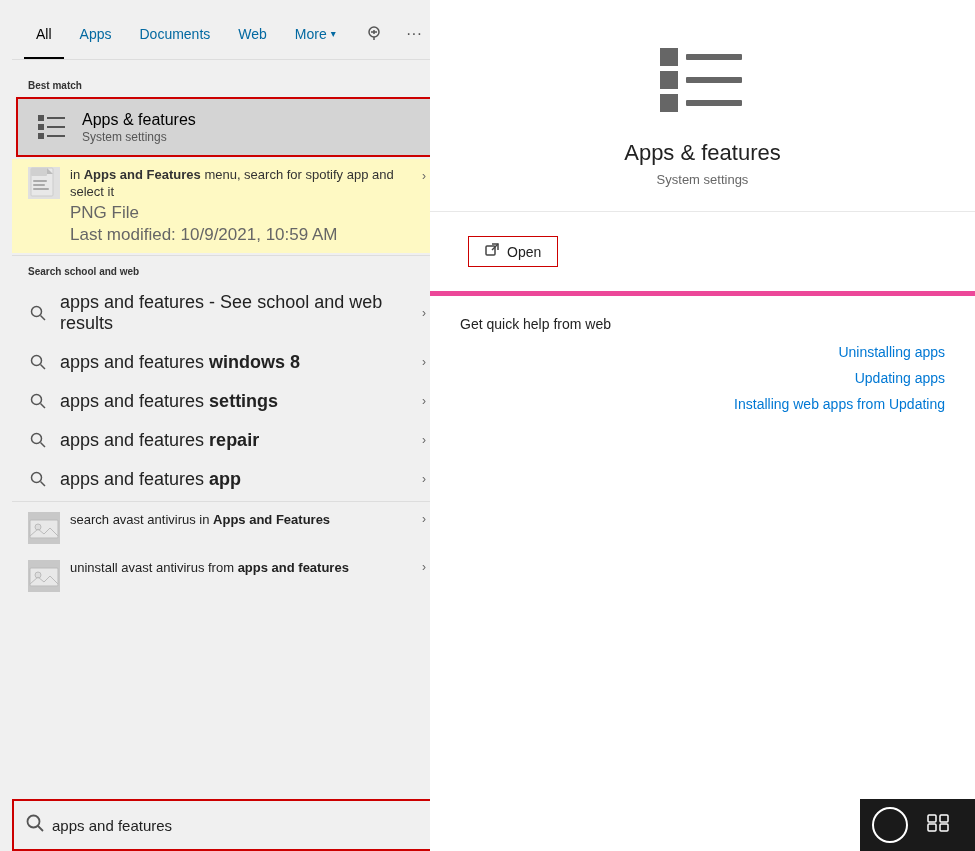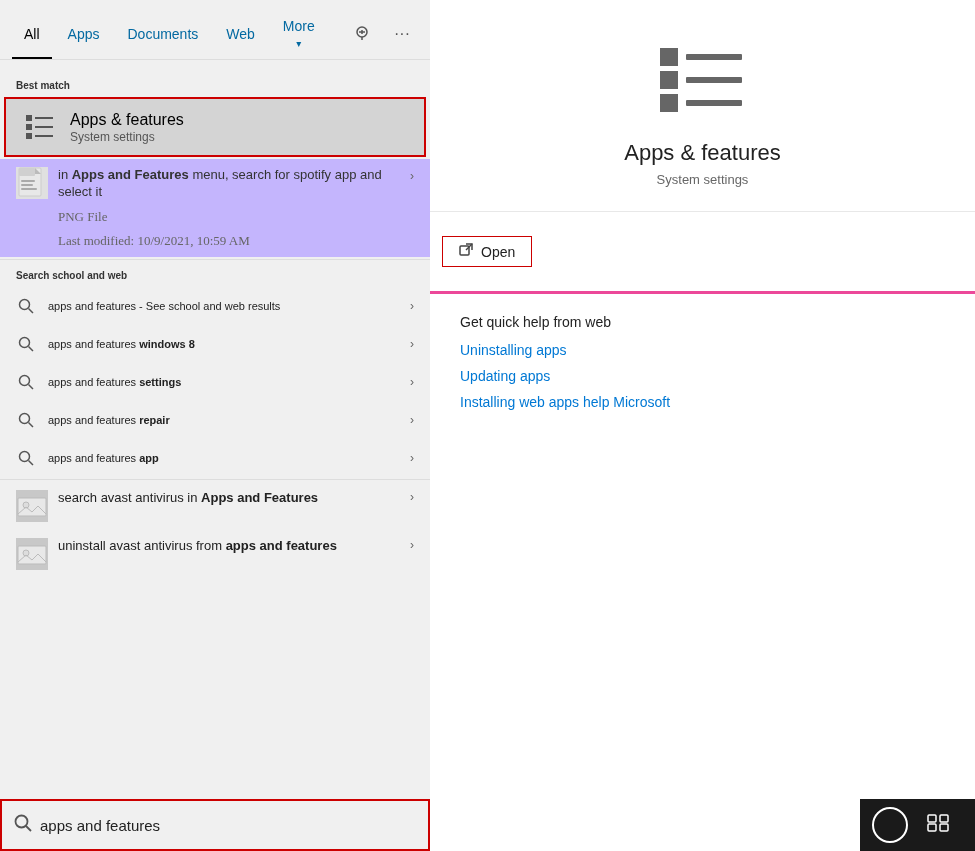--- a/index.html
+++ b/index.html
@@ -9,21 +9,21 @@
       font-family: 'Segoe UI', Arial, sans-serif;
       background: #f0f0f0;
       overflow: hidden;
       position: relative;
     }
 
     
     .search-panel {
       position: absolute;
       top: 0;
-      left: 0;
+      left: 12px;
       width: 430px;
       height: 851px;
       background: #f0f0f0;
       display: flex;
       flex-direction: column;
     }
 
     
     .tabs {
       display: flex;
@@ -51,21 +51,20 @@
       bottom: -9px;
       left: 0;
       right: 0;
       height: 2px;
       background: #000;
     }
     .tab-more {
       display: flex;
       align-items: center;
       gap: 4px;
-      flex-direction: column;
     }
     .tab-more .chevron {
       font-size: 10px;
     }
     .tabs-right {
       margin-left: auto;
       display: flex;
       gap: 8px;
       align-items: center;
     }
@@ -127,39 +126,39 @@
       font-size: 12px;
       color: #555;
     }
 
     
     .file-result {
       display: flex;
       align-items: flex-start;
       padding: 8px 16px;
       cursor: pointer;
-      background: #c4b5fd;
+      background: #fef9c3;
     }
     .file-icon {
       width: 32px;
       height: 32px;
       background: #e0e0e0;
       display: flex;
       align-items: center;
       justify-content: center;
       margin-right: 10px;
       flex-shrink: 0;
       font-size: 10px;
       color: #666;
       font-weight: bold;
     }
     .file-text { flex: 1; font-size: 13px; }
     .file-title { font-size: 13px; color: #333; line-height: 1.3; }
     .file-title strong { font-weight: 700; }
-    .file-meta { font-size: 13px; color: #666; margin-top: 8px; font-family: Liberation Serif, serif; }
+    .file-meta { font-size: 17px; color: #666; margin-top: 2px; }
     .file-arrow {
       display: flex;
       align-items: center;
       color: #666;
       font-size: 12px;
       margin-left: 4px;
       margin-top: 2px;
     }
     .web-item {
       display: flex;
@@ -173,21 +172,21 @@
       display: flex;
       align-items: center;
       justify-content: center;
       margin-right: 12px;
       flex-shrink: 0;
       color: #555;
       font-size: 14px;
     }
     .web-item-text {
       flex: 1;
-      font-size: 11px;
+      font-size: 18px;
       color: #222;
     }
     .web-item-text strong { font-weight: 700; }
     .web-item-arrow {
       color: #666;
       font-size: 12px;
     }
 
     
     .photos-item {
@@ -272,22 +271,22 @@
       text-align: center;
     }
     .app-detail-subtitle {
       font-size: 13px;
       color: #666;
       text-align: center;
     }
 
     
     .open-btn-area {
-      padding: 24px 12px;
-      border-bottom: 3px solid #ec4899;
+      padding: 24px 38px;
+      border-bottom: 5px solid #ec4899;
     }
     .open-btn {
       display: inline-flex;
       align-items: center;
       gap: 8px;
       padding: 6px 16px;
       border: 1px solid #cc0000;
       background: #fff;
       font-size: 14px;
       cursor: pointer;
@@ -306,20 +305,21 @@
       color: #222;
       margin-bottom: 12px;
     }
     .quick-help-link {
       display: block;
       font-size: 14px;
       color: #0078d4;
       text-decoration: none;
       margin-bottom: 10px;
       cursor: pointer;
+      text-align: right;
     }
 
     
     .taskbar {
       position: absolute;
       bottom: 0;
       left: 430px;
       width: 545px;
       height: 52px;
       background: #1a1a1a;
@@ -569,21 +569,21 @@
         </svg>
       </span>
       <span>Open</span>
     </button>
   </div>
 
   <div class="quick-help-section">
     <div class="quick-help-title">Get quick help from web</div>
     <a class="quick-help-link">Uninstalling apps</a>
     <a class="quick-help-link">Updating apps</a>
-    <a class="quick-help-link">Installing web apps help Microsoft</a>
+    <a class="quick-help-link">Installing web apps from Updating</a>
   </div>
 
   <div class="taskbar">
 
     <div class="tb-btn">
       <div class="tb-circle"></div>
     </div>
 
     <div class="tb-btn">
       <span style="color:#fff;font-size:18px;">

